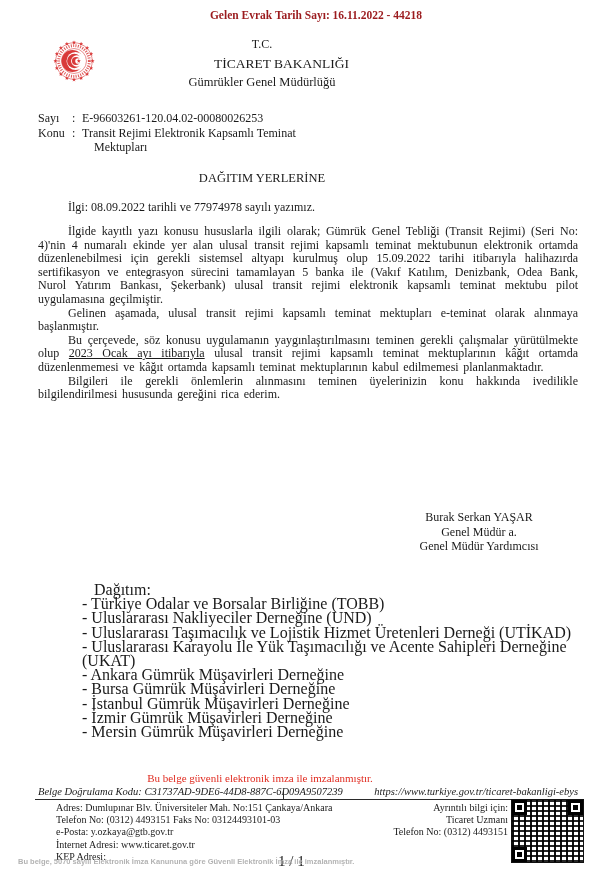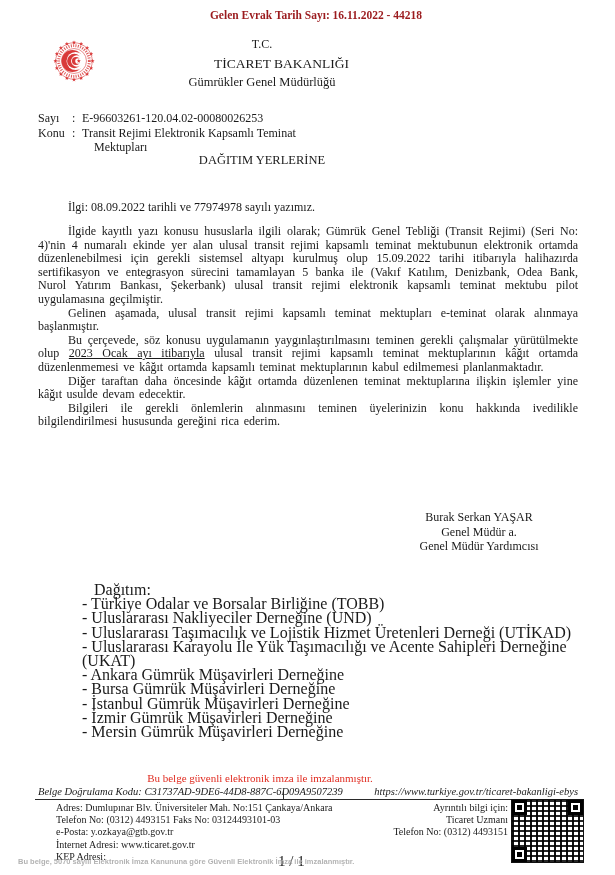--- a/index.html
+++ b/index.html
@@ -20,21 +20,21 @@
   .letterhead .tc { font-size:12px; margin-bottom:4px; }
   .letterhead .ministry { font-size:13.5px; margin-bottom:3px;padding-left:39px; }
   .letterhead .directorate { font-size:12.5px; }
   
   .meta { position:absolute; top:111px; left:38px; font-size:12px; line-height:14.5px; }
   .meta .row { display:flex; }
   .meta .lab { width:34px; }
   .meta .col { width:10px; }
   .meta .cont { margin-left:56px; }
   
-  .dist-heading { position:absolute; top:153px; left:0; width:524px; text-align:center; font-size:12.5px; }
+  .dist-heading { position:absolute; top:171px; left:0; width:524px; text-align:center; font-size:12.5px; }
   .ilgi { position:absolute; top:200px; left:68px; font-size:12px; }
   .body-text {
     position:absolute; top:225px; left:38px; width:540px;
     font-size:12px; line-height:13.6px; text-align:justify; word-spacing:1.6px;
   }
   .body-text p { text-indent:30px; }
   .u { text-decoration:underline; }
   
   .signature { position:absolute; top:462px; left:388px; width:182px; text-align:center; font-size:12px; line-height:14.5px;margin-top:48px; }
   
@@ -126,21 +126,20 @@
     <div class="cont">Mektupları</div>
   </div>
 
   <div class="dist-heading">DAĞITIM YERLERİNE</div>
   <div class="ilgi">İlgi: 08.09.2022 tarihli ve 77974978 sayılı yazımız.</div>
 
   <div class="body-text">
     <p>İlgide kayıtlı yazı konusu hususlarla ilgili olarak; Gümrük Genel Tebliği (Transit Rejimi) (Seri No: 4)'nin 4 numaralı ekinde yer alan ulusal transit rejimi kapsamlı teminat mektubunun elektronik ortamda düzenlenebilmesi için gerekli sistemsel altyapı kurulmuş olup 15.09.2022 tarihi itibarıyla halihazırda sertifikasyon ve entegrasyon sürecini tamamlayan 5 banka ile (Vakıf Katılım, Denizbank, Odea Bank, Nurol Yatırım Bankası, Şekerbank) ulusal transit rejimi elektronik kapsamlı teminat mektubu pilot uygulamasına geçilmiştir.</p>
     <p>Gelinen aşamada, ulusal transit rejimi kapsamlı teminat mektupları e-teminat olarak alınmaya başlanmıştır.</p>
     <p><span>Bu çerçevede, söz konusu uygulamanın yaygınlaştırılmasını teminen gerekli çalışmalar yürütülmekte olup </span><span class="u">2023 Ocak ayı itibarıyla</span><span> ulusal transit rejimi kapsamlı teminat mektuplarının kâğıt ortamda düzenlenmemesi ve kâğıt ortamda kapsamlı teminat mektuplarının kabul edilmemesi planlanmaktadır.</span></p>
-    <p>Diğer taraftan daha öncesinde kâğıt ortamda düzenlenen teminat mektuplarına ilişkin işlemler yine kâğıt usulde devam edecektir.</p>
     <p>Bilgileri ile gerekli önlemlerin alınmasını teminen üyelerinizin konu hakkında ivedilikle bilgilendirilmesi hususunda gereğini rica ederim.</p>
   </div>
 
   <div class="signature">
     <div>Burak Serkan YAŞAR</div>
     <div>Genel Müdür a.</div>
     <div>Genel Müdür Yardımcısı</div>
   </div>
 
   <div class="distribution">

